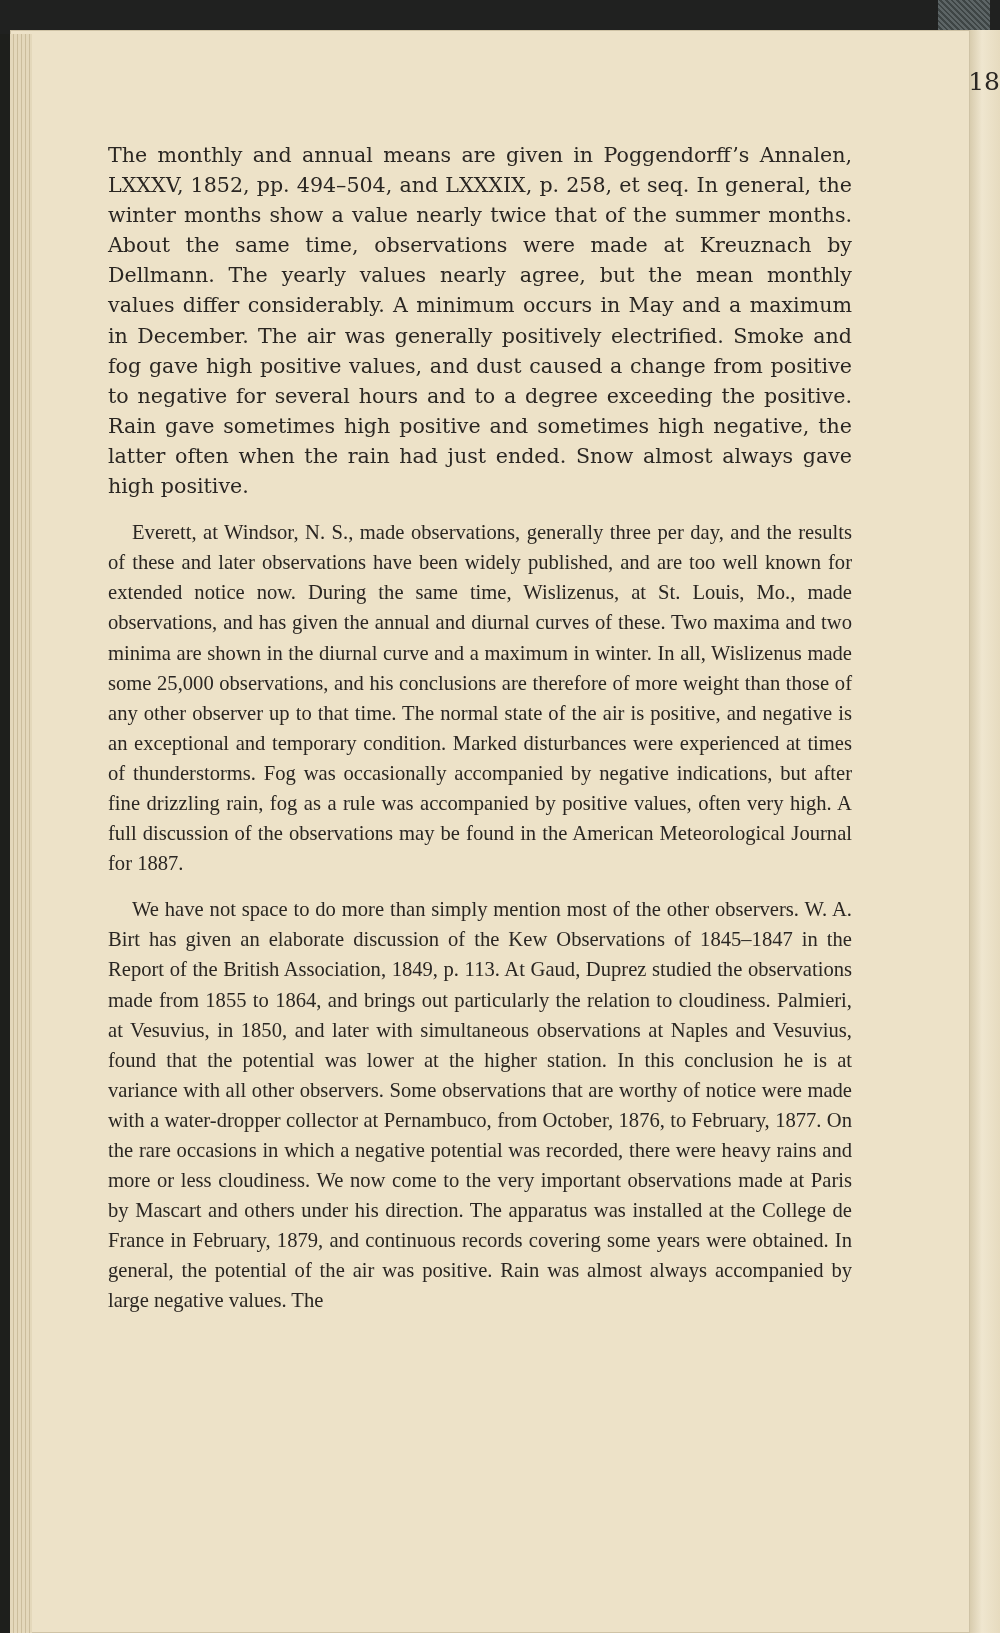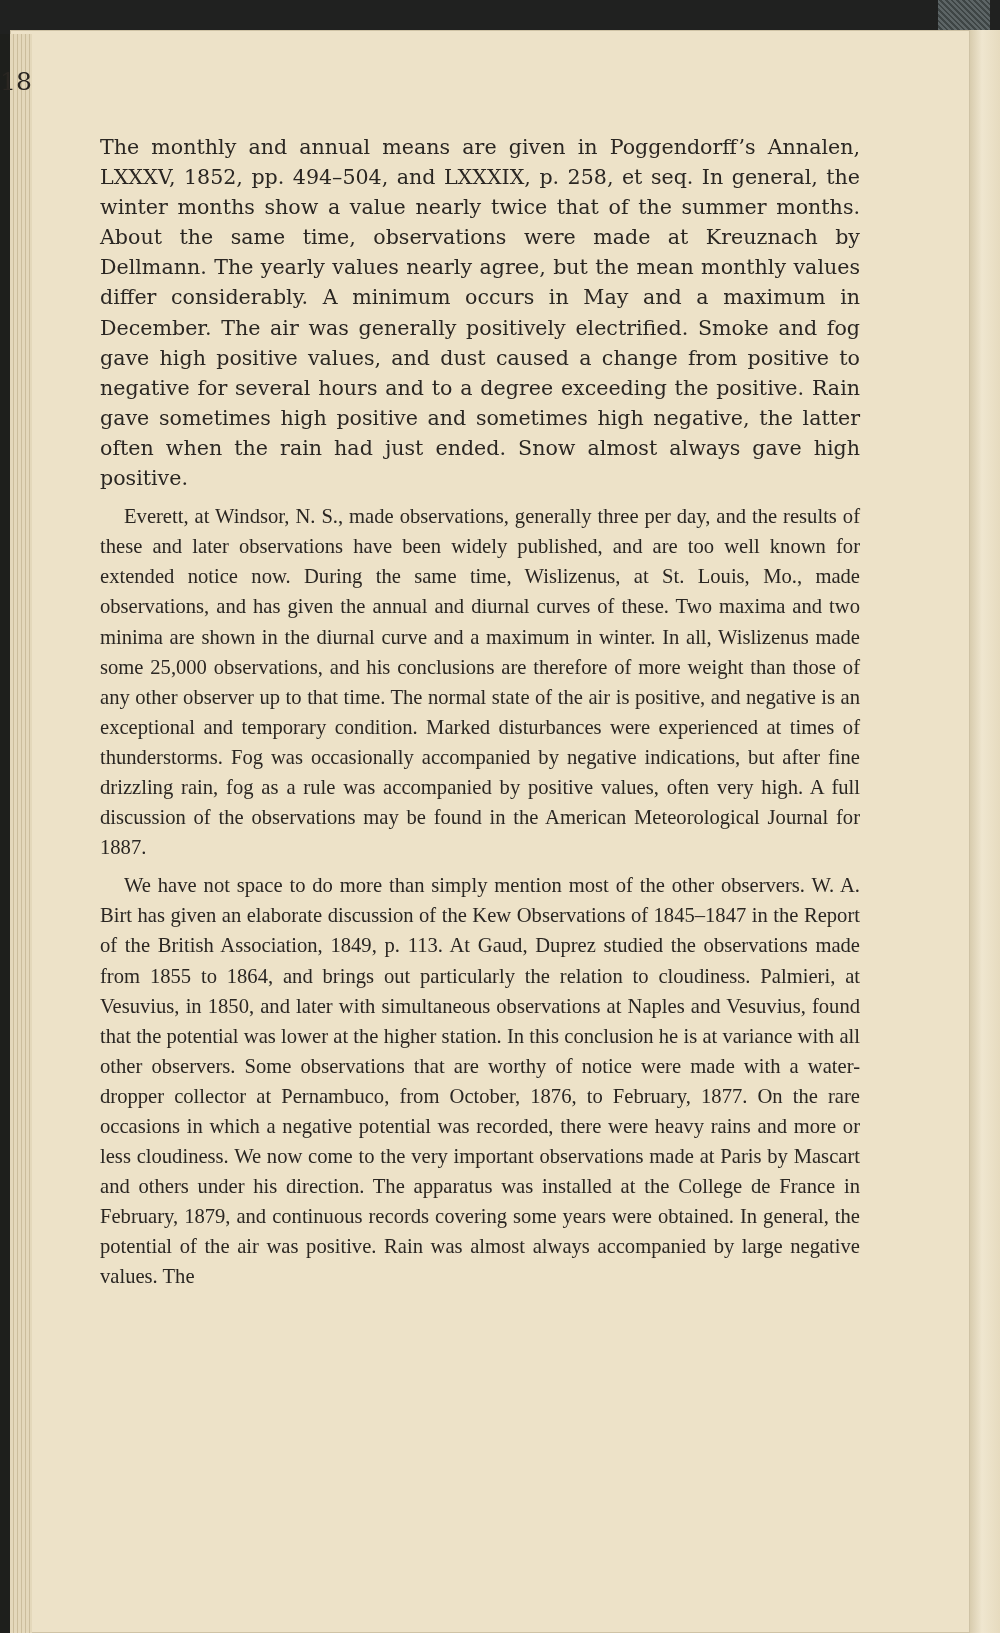--- a/index.html
+++ b/index.html
@@ -17,28 +17,28 @@
     box-shadow: inset 0 0 0 1px #cfc3a6;
   }
   .page-edges {
     position: absolute; left: 10px; top: 34px; width: 22px; height: 1599px;
     background: repeating-linear-gradient(90deg, #e4d8bb 0 3px, #cbbd9c 3px 4px);
   }
   .right-edge { position: absolute; right: 0; top: 30px; width: 30px; height: 1603px;
     background: linear-gradient(90deg, #d8ccae, #efe6cf 40%, #e6dbbf); }
   .page-number {
     position: absolute; left: 0; width: 1000px; top: 67px;
-    text-align: left; font-size: 25px; color: #2a2622;
+    text-align: right; font-size: 25px; color: #2a2622;
   }
   .text-block {
     position: absolute; left: 92px; top: 124px; width: 776px;
     font-size: 20.6px; line-height: 30.1px; color: #2a2622;
     text-align: justify;
   }
-  .para { margin: 8px; text-indent: 0; }
+  .para { margin: 16px; text-indent: 0; }
   .para.indent { text-indent: 24px; font-family: Liberation Serif, serif; }
 </style>
 </head>
 <body>
 
 <div class="top-shadow"></div>
 <div class="binding"></div>
 <div class="page"></div>
 <div class="page-edges"></div>
 <div class="right-edge"></div>

